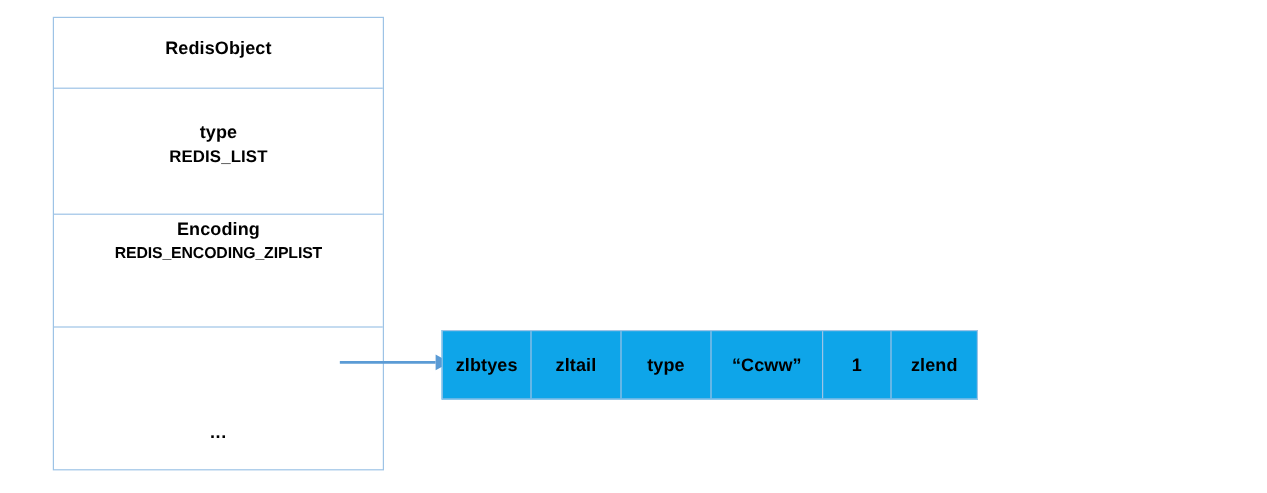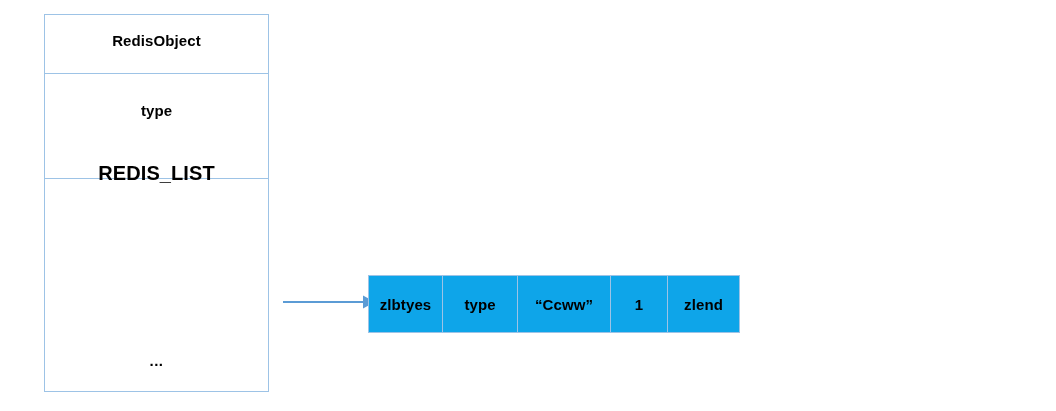--- a/index.html
+++ b/index.html
@@ -14,21 +14,21 @@
     overflow: hidden;
     font-family: "Liberation Sans", sans-serif;
     color: #000000;
   }
 
   
   #redis-object-box {
     position: absolute;
     left: 44px;
     top: 14px;
-    width: 225px;
+    width: 276px;
     height: 378px;
     box-sizing: border-box;
     border: 1px solid #9dc3e6;
     background: #ffffff;
   }
   .ro-row {
     position: absolute;
     left: 0;
     width: 100%;
     box-sizing: border-box;
@@ -48,23 +48,22 @@
     display: block;
     line-height: 1.32;
   }
   .ro-strong {
     font-weight: bold;
     font-size: 15px;
     letter-spacing: 0.1px;
   }
   .ro-sub {
     font-weight: bold;
-    font-size: 20px;
+    font-size: 14px;
     letter-spacing: 0.1px;
-    margin-top: 39px;
   }
   .ro-enc-value {
     font-weight: bold;
     font-size: 13.2px;
     letter-spacing: -0.1px;
     word-break: break-all;
   }
   .ro-row-ptr .ro-strong { font-size: 15px; }
   .ro-ellipsis {
     font-weight: bold;
@@ -124,32 +123,37 @@
 
   <div class="ro-row ro-row-title">
     <span class="ro-line ro-strong">RedisObject</span>
   </div>
 
   <div class="ro-row ro-row-type">
     <span class="ro-line ro-strong">type</span>
     <span class="ro-line ro-sub">REDIS_LIST</span>
   </div>
 
+  <div class="ro-row ro-row-enc">
+    <span class="ro-line ro-strong">Encoding</span>
+    <span class="ro-line ro-enc-value">REDIS_ENCODING_ZIPLIST</span>
+  </div>
 
 
   <div class="ro-row ro-row-ellip last">
     <span class="ro-line ro-ellipsis">...</span>
   </div>
 
 </div>
 
 <svg id="ptr-arrow" viewBox="0 0 92 20" width="92" height="20" xmlns="http://www.w3.org/2000/svg">
   <line x1="0" y1="10" x2="80" y2="10" stroke="#5b9bd5" stroke-width="2.2"></line>
   <polygon points="80,3.5 92,10 80,16.5" fill="#5b9bd5"></polygon>
 </svg>
 
 <div id="ziplist-table">
   <div class="zl-cell zl-w-zlbtyes">zlbtyes</div>
+  <div class="zl-cell zl-w-zltail">zltail</div>
   <div class="zl-cell zl-w-zllen">type</div>
   <div class="zl-cell zl-w-entry">“Ccww”</div>
   <div class="zl-cell zl-w-num2">1</div>
   <div class="zl-cell zl-w-zlend">zlend</div>
 </div>
 
 </body></html>

